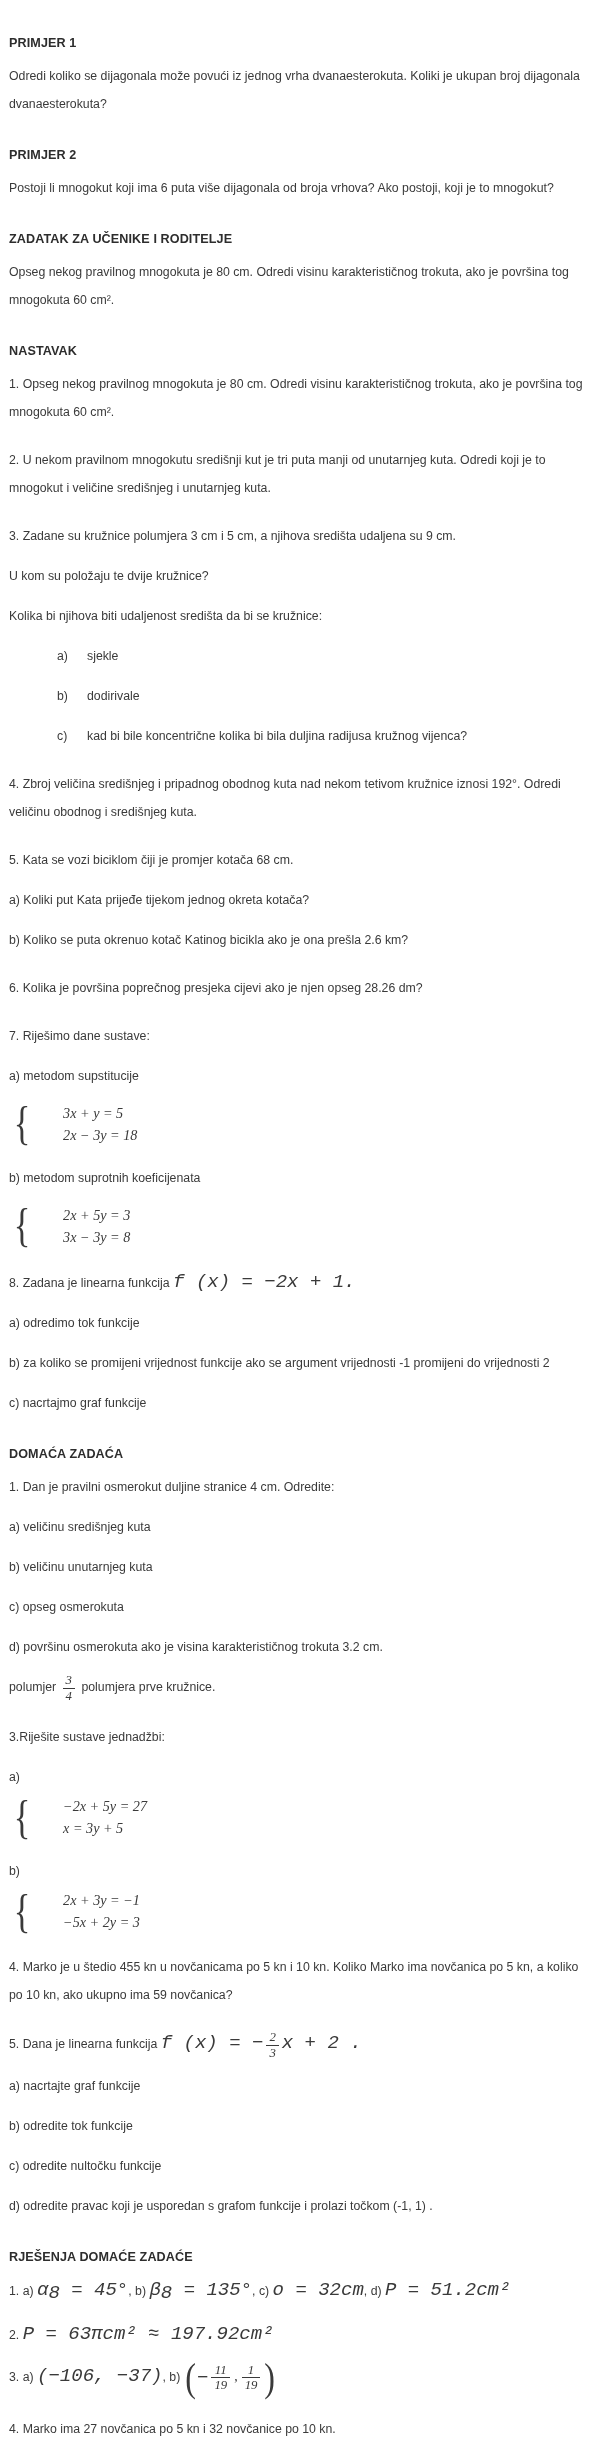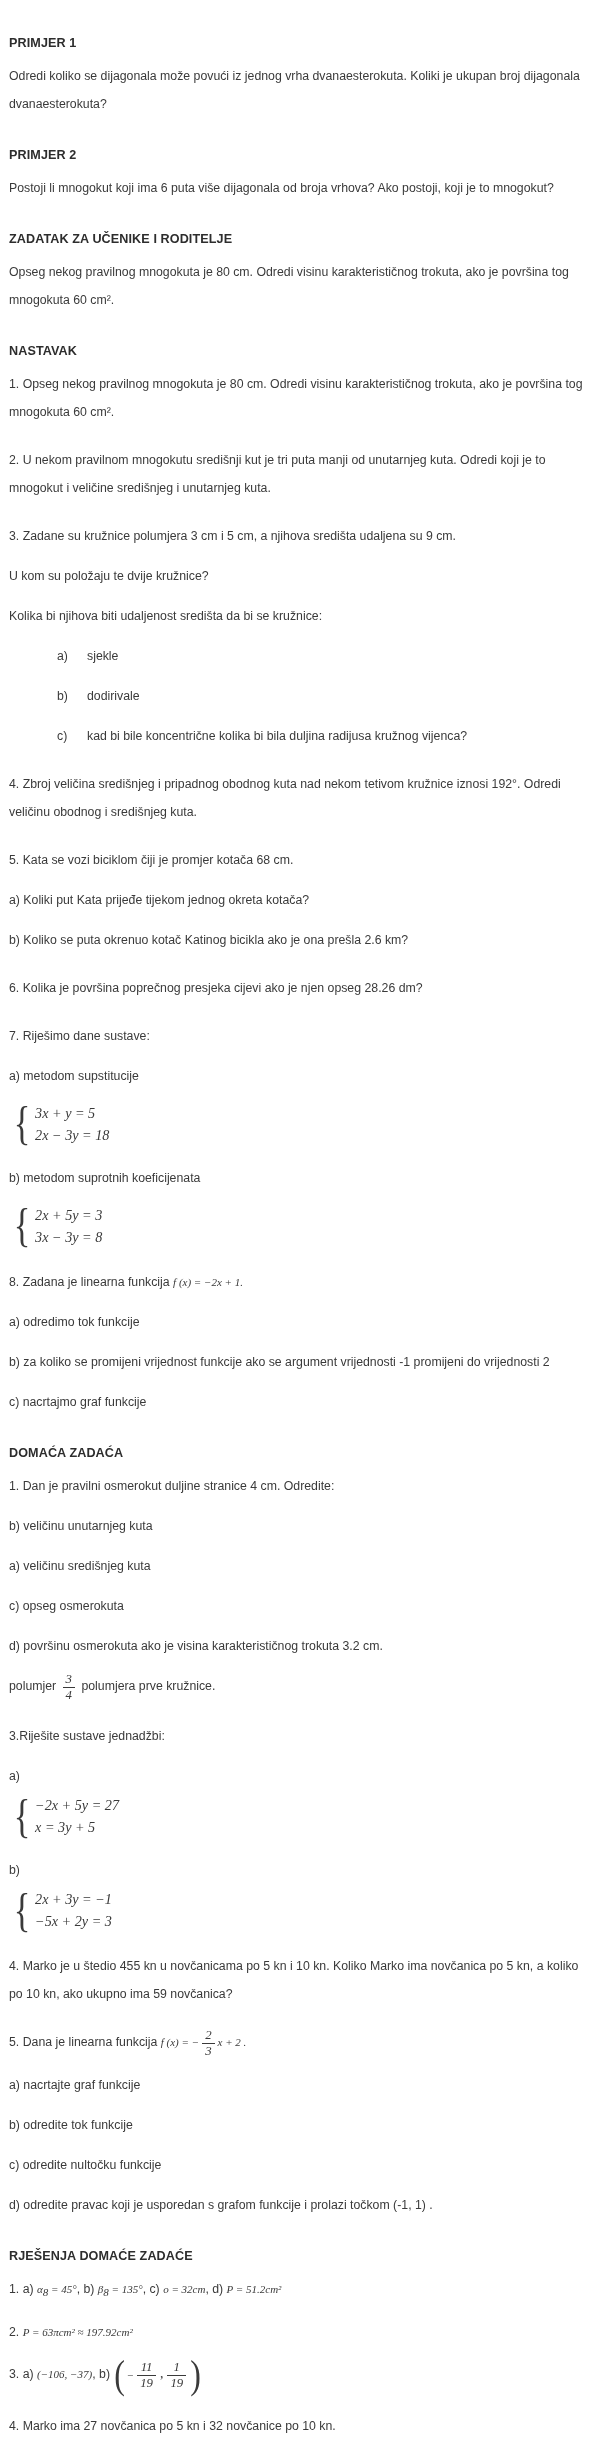--- a/index.html
+++ b/index.html
@@ -17,23 +17,23 @@
     color:#2d2d2d;
     margin:30px 0 12px 0;
     letter-spacing:.1px;
   }
   h2.first{}
   p{margin:6px 0 12px 0;line-height:28px;}
   p.q{margin-top:20px;}
   .ind{padding-left:48px;}
   .lbl{display:inline-block;min-width:30px;}
   .math{
-    font-family:Liberation Serif, serif;
+    font-family:Liberation Mono, monospace;
     font-style:italic;
-    font-size:11px;
+    font-size:19px;
   }
   
   .frac{
     display:inline-block;
     vertical-align:middle;
     text-align:center;
     font-family:"Liberation Serif","DejaVu Serif",serif;
     font-style:italic;
     font-size:12.8px;
     line-height:1.15;
@@ -49,21 +49,21 @@
   }
   .brace{
     font-family:"Liberation Serif","DejaVu Serif",serif;
     font-size:46px;
     font-weight:300;
     color:#3a3a3a;
     line-height:.9;
     transform:scaleX(.75);
     margin-right:2px;
   }
-  .sysrows{display:flex;flex-direction:column;}
+  .sysrows{display:flex;flex-direction:column;margin-left:28px;}
   .sysrow{
     font-family:"Liberation Serif","DejaVu Serif",serif;
     font-style:italic;
     font-size:14.2px;
     line-height:1.55;
   }
   
   .bigwrap{display:inline-flex;align-items:center;vertical-align:middle;}
   .bigparen{
     font-family:"Liberation Serif","DejaVu Serif",serif;
@@ -130,22 +130,22 @@
     </div>
     <p class="q"><span>8. Zadana je linearna funkcija </span><span class="math">f (x) = −2x + 1.</span></p>
     <p>a) odredimo tok funkcije</p>
     <p>b) za koliko se promijeni vrijednost funkcije ako se argument vrijednosti -1 promijeni do vrijednosti 2</p>
     <p>c) nacrtajmo graf funkcije</p>
   </section>
 
   <section>
     <h2>DOMAĆA ZADAĆA</h2>
     <p>1. Dan je pravilni osmerokut duljine stranice 4 cm. Odredite:</p>
+    <p>a) veličinu središnjeg kuta</p>
     <p>b) veličinu unutarnjeg kuta</p>
-    <p>a) veličinu središnjeg kuta</p>
     <p>c) opseg osmerokuta</p>
     <p>d) površinu osmerokuta ako je visina karakterističnog trokuta 3.2 cm.</p>
     <p>
       <span>polumjer</span>
       <span class="frac"><span class="num">3</span><span class="den">4</span></span>
       <span>polumjera prve kružnice.</span>
     </p>
     <p class="q">3.Riješite sustave jednadžbi:</p>
     <p style="margin-bottom:4px;">a)</p>
     <div class="system">

